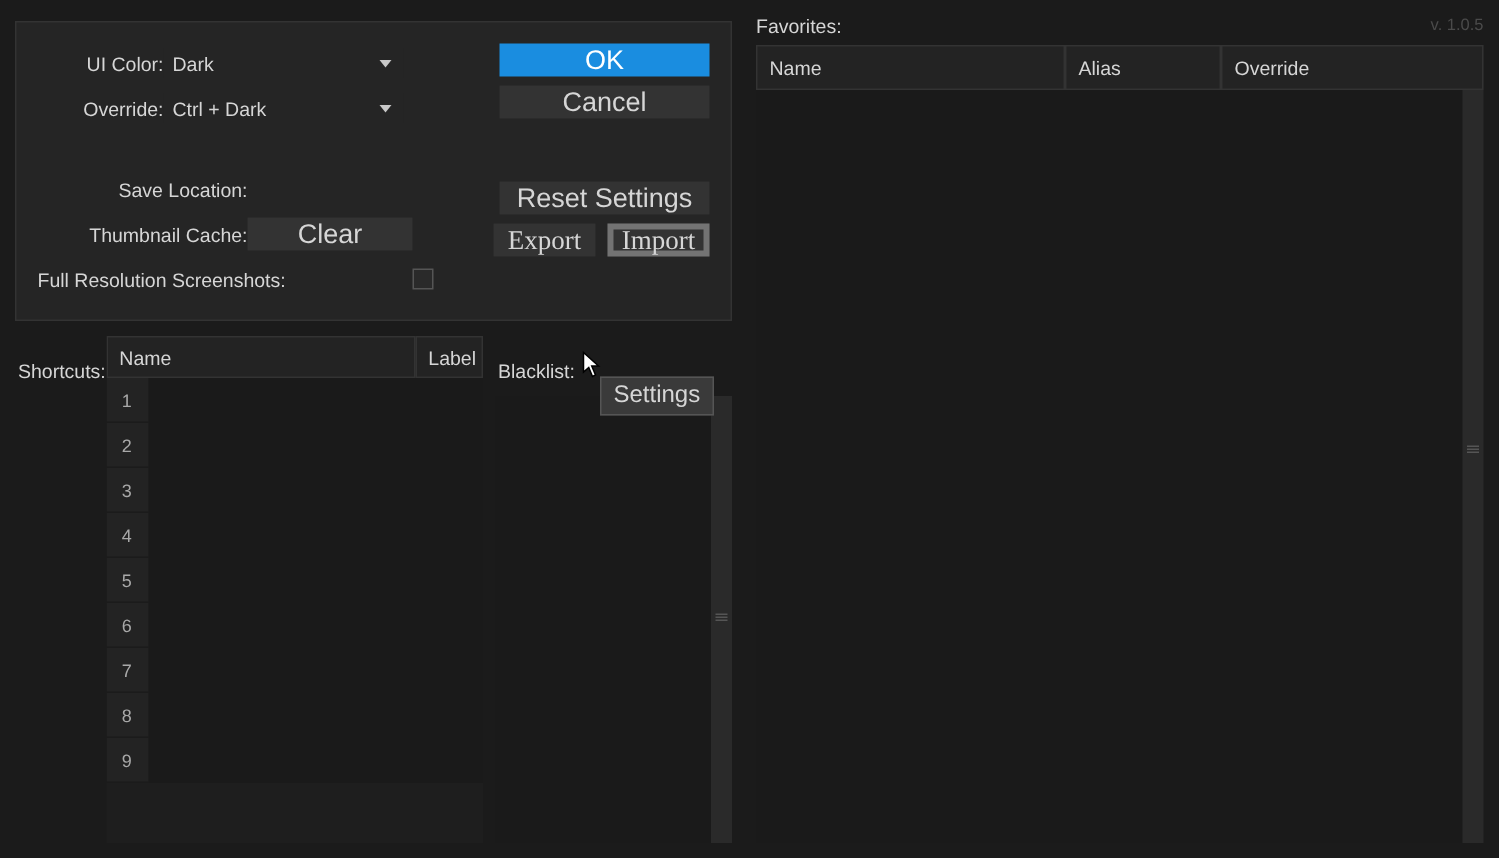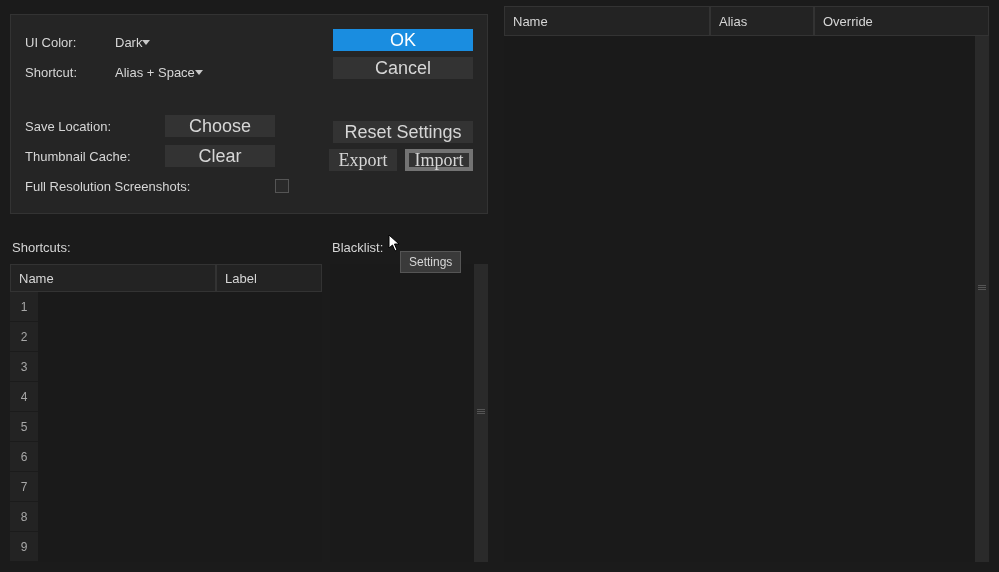--- a/index.html
+++ b/index.html
@@ -54,30 +54,32 @@
     gap: 6px;
   }
   .form-row {
     display: flex;
     align-items: center;
     height: 26px;
   }
   .form-label {
     width: 84px;
     color: #d6d6d6;
+    text-align: right;
   }
   .form-label-wide {
     width: 140px;
   }
   .dropdown {
     width: 160px;
     height: 20px;
     background: #252525;
     display: flex;
     align-items: center;
+    justify-content: space-between;
     padding: 0 8px 0 6px;
     color: #d6d6d6;
     cursor: pointer;
   }
   .caret {
     width: 0; height: 0;
     border-left: 4px solid transparent;
     border-right: 4px solid transparent;
     border-top: 5px solid #c8c8c8;
   }
@@ -119,21 +121,21 @@
   .shortcuts-section {
     flex: 1;
     display: flex;
     padding: 0 10px 10px 10px;
     gap: 8px;
     overflow: hidden;
   }
   .shortcuts-col {
     width: 312px;
     display: flex;
-    flex-direction: column;
+    flex-direction: row;
   }
   .blacklist-col {
     flex: 1;
     display: flex;
     flex-direction: column;
   }
   .section-title {
     height: 26px;
     color: #d6d6d6;
     display: flex;
@@ -262,50 +264,49 @@
     z-index: 50;
   }
   .cursor svg { display: block; }
   .tooltip {
     position: absolute;
     left: 400px;
     top: 251px;
     background: #3a3a3a;
     border: 1px solid #555;
     color: #d6d6d6;
-    font-size: 12px;
+    font-size: 16px;
     padding: 3px 8px;
     z-index: 49;
   }
 </style>
 </head>
 <body>
 
 <div class="main">
   <div class="left">
     <div class="settings-panel">
       <div class="settings-col1">
         <div class="form-row">
           <span class="form-label">UI Color:</span>
           <div class="dropdown">
             <span>Dark</span>
             <span class="caret"></span>
           </div>
         </div>
         <div class="form-row">
-          <span class="form-label">Shortcut:</span>
+          <span class="form-label">Override:</span>
           <div class="dropdown">
-            <span>Alias + Space</span>
+            <span>Ctrl + Dark</span>
             <span class="caret"></span>
           </div>
         </div>
         <div class="spacer"></div>
         <div class="form-row">
           <span class="form-label form-label-wide">Save Location:</span>
-          <button class="btn btn-choose">Choose</button>
         </div>
         <div class="form-row">
           <span class="form-label form-label-wide">Thumbnail Cache:</span>
           <button class="btn btn-choose">Clear</button>
         </div>
         <div class="form-row">
           <span style="width:250px">Full Resolution Screenshots:</span>
           <span class="checkbox"></span>
         </div>
       </div>
@@ -379,20 +380,24 @@
                 <span></span>
                 <span></span>
               </div>
           </div>
         </div>
       </div>
     </div>
   </div>
 
   <div class="right">
+    <div class="fav-head">
+      <span>Favorites:</span>
+      <span class="version">v. 1.0.5</span>
+    </div>
     <div class="fav-table-head">
       <div class="fth fth-name">Name</div>
       <div class="fth fth-alias">Alias</div>
       <div class="fth fth-override">Override</div>
     </div>
     <div class="fav-body-wrap">
       <div class="fav-body"></div>
       <div class="fav-scroll">
         <div class="scroll-grip" style="top:47%">
             <span></span>

